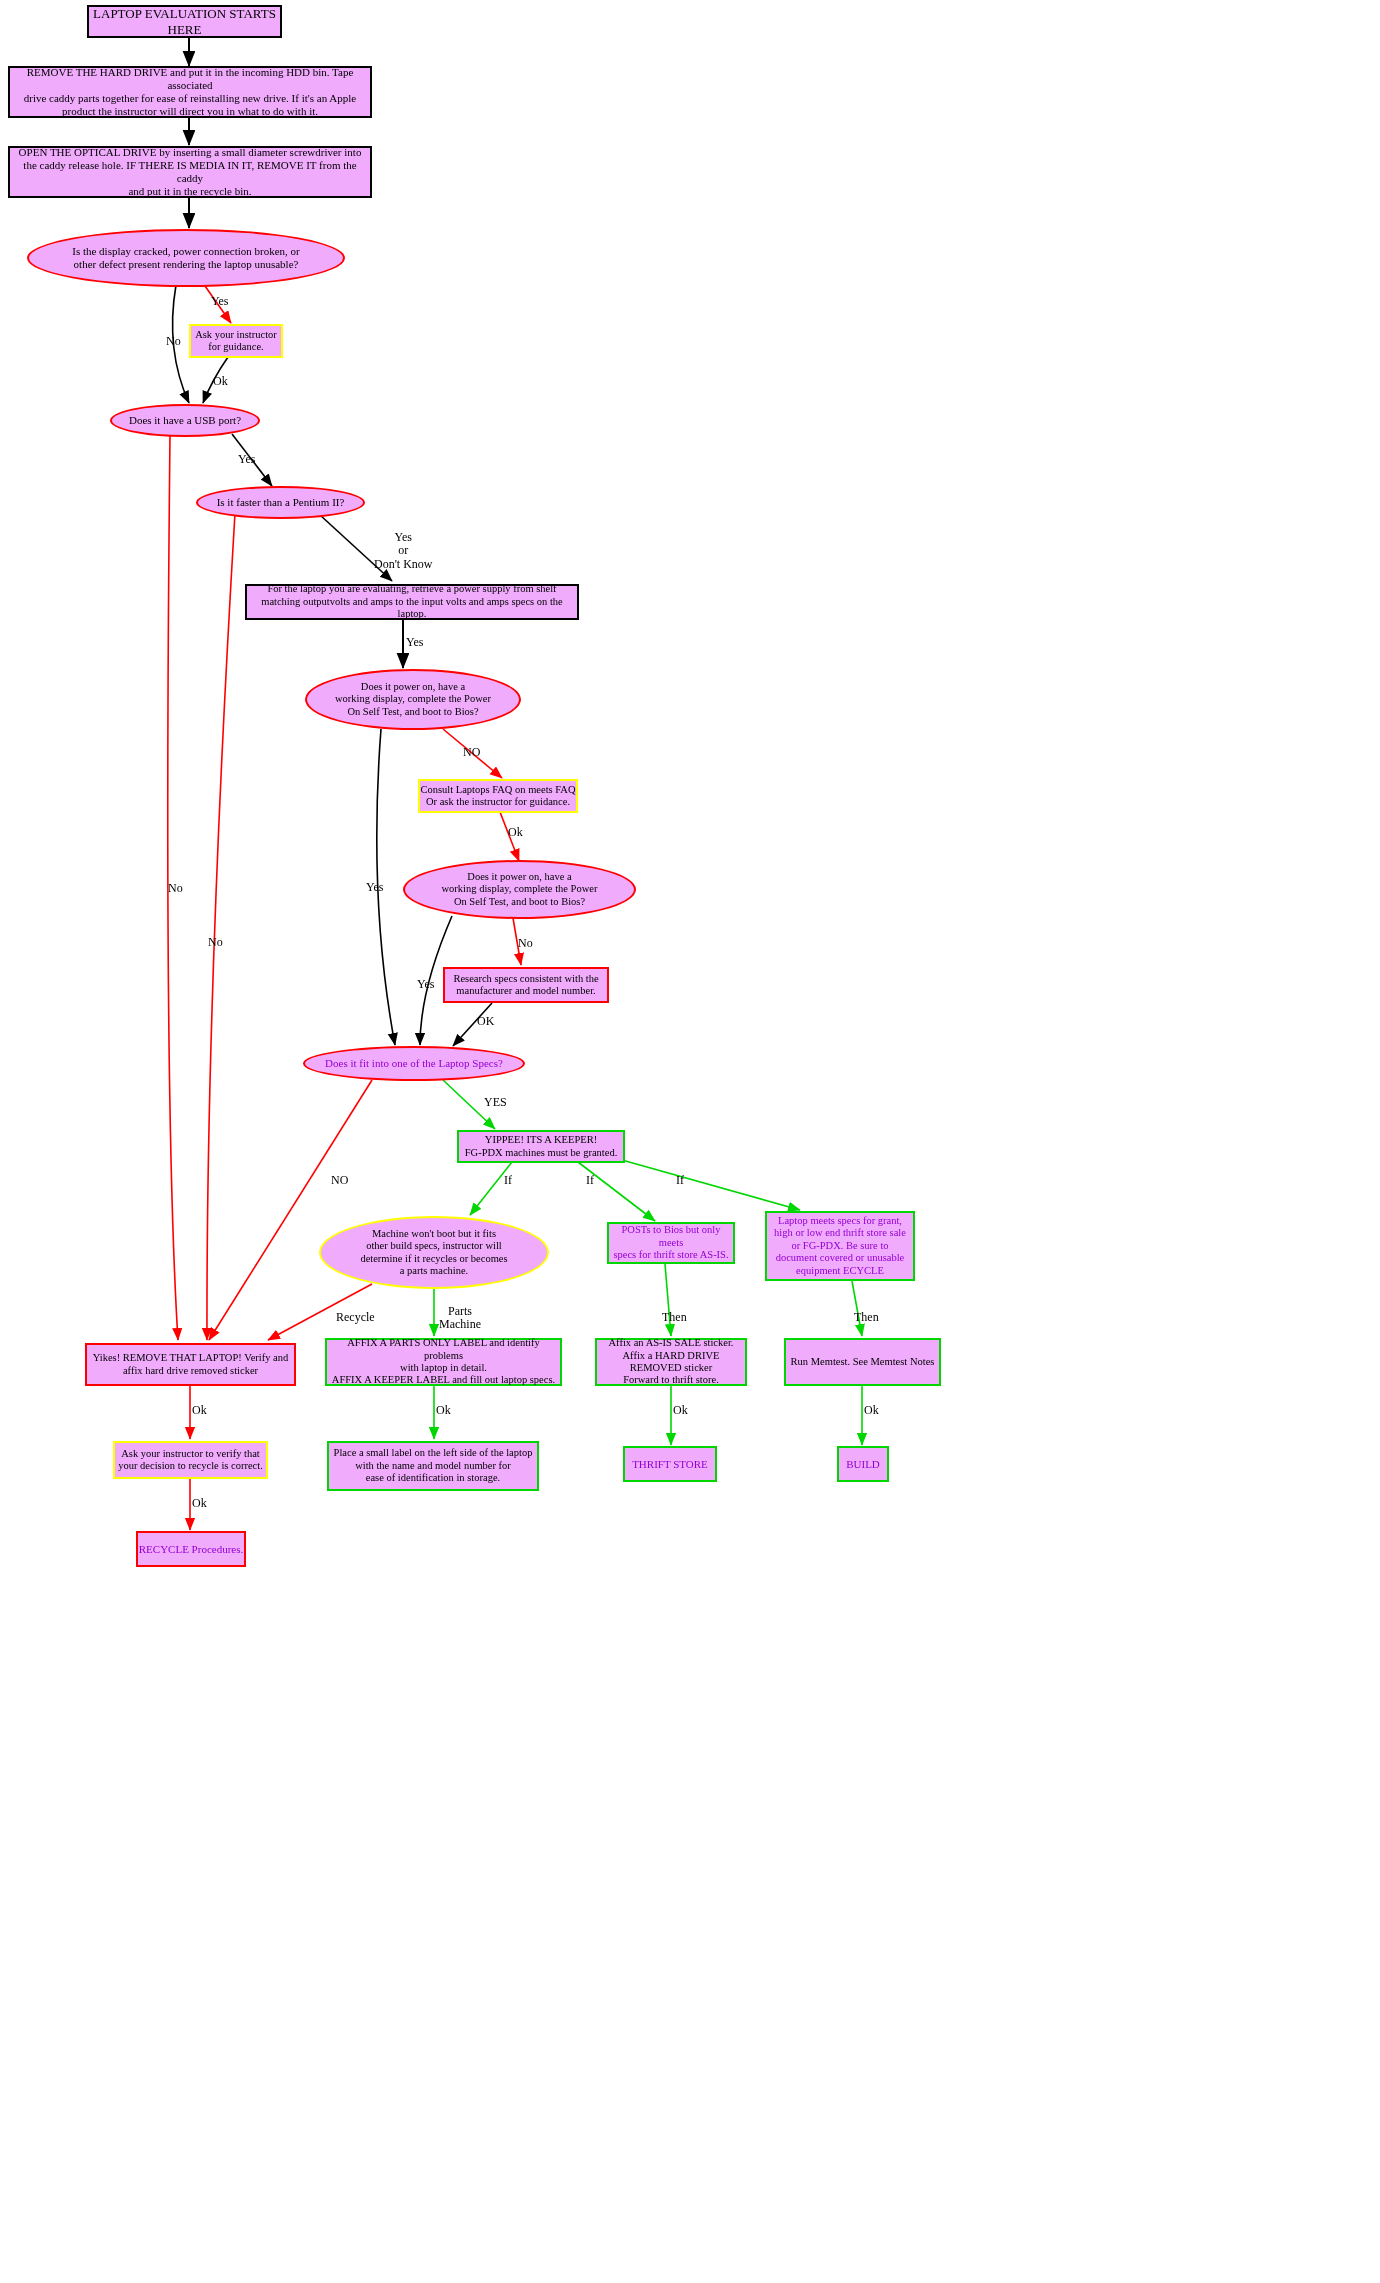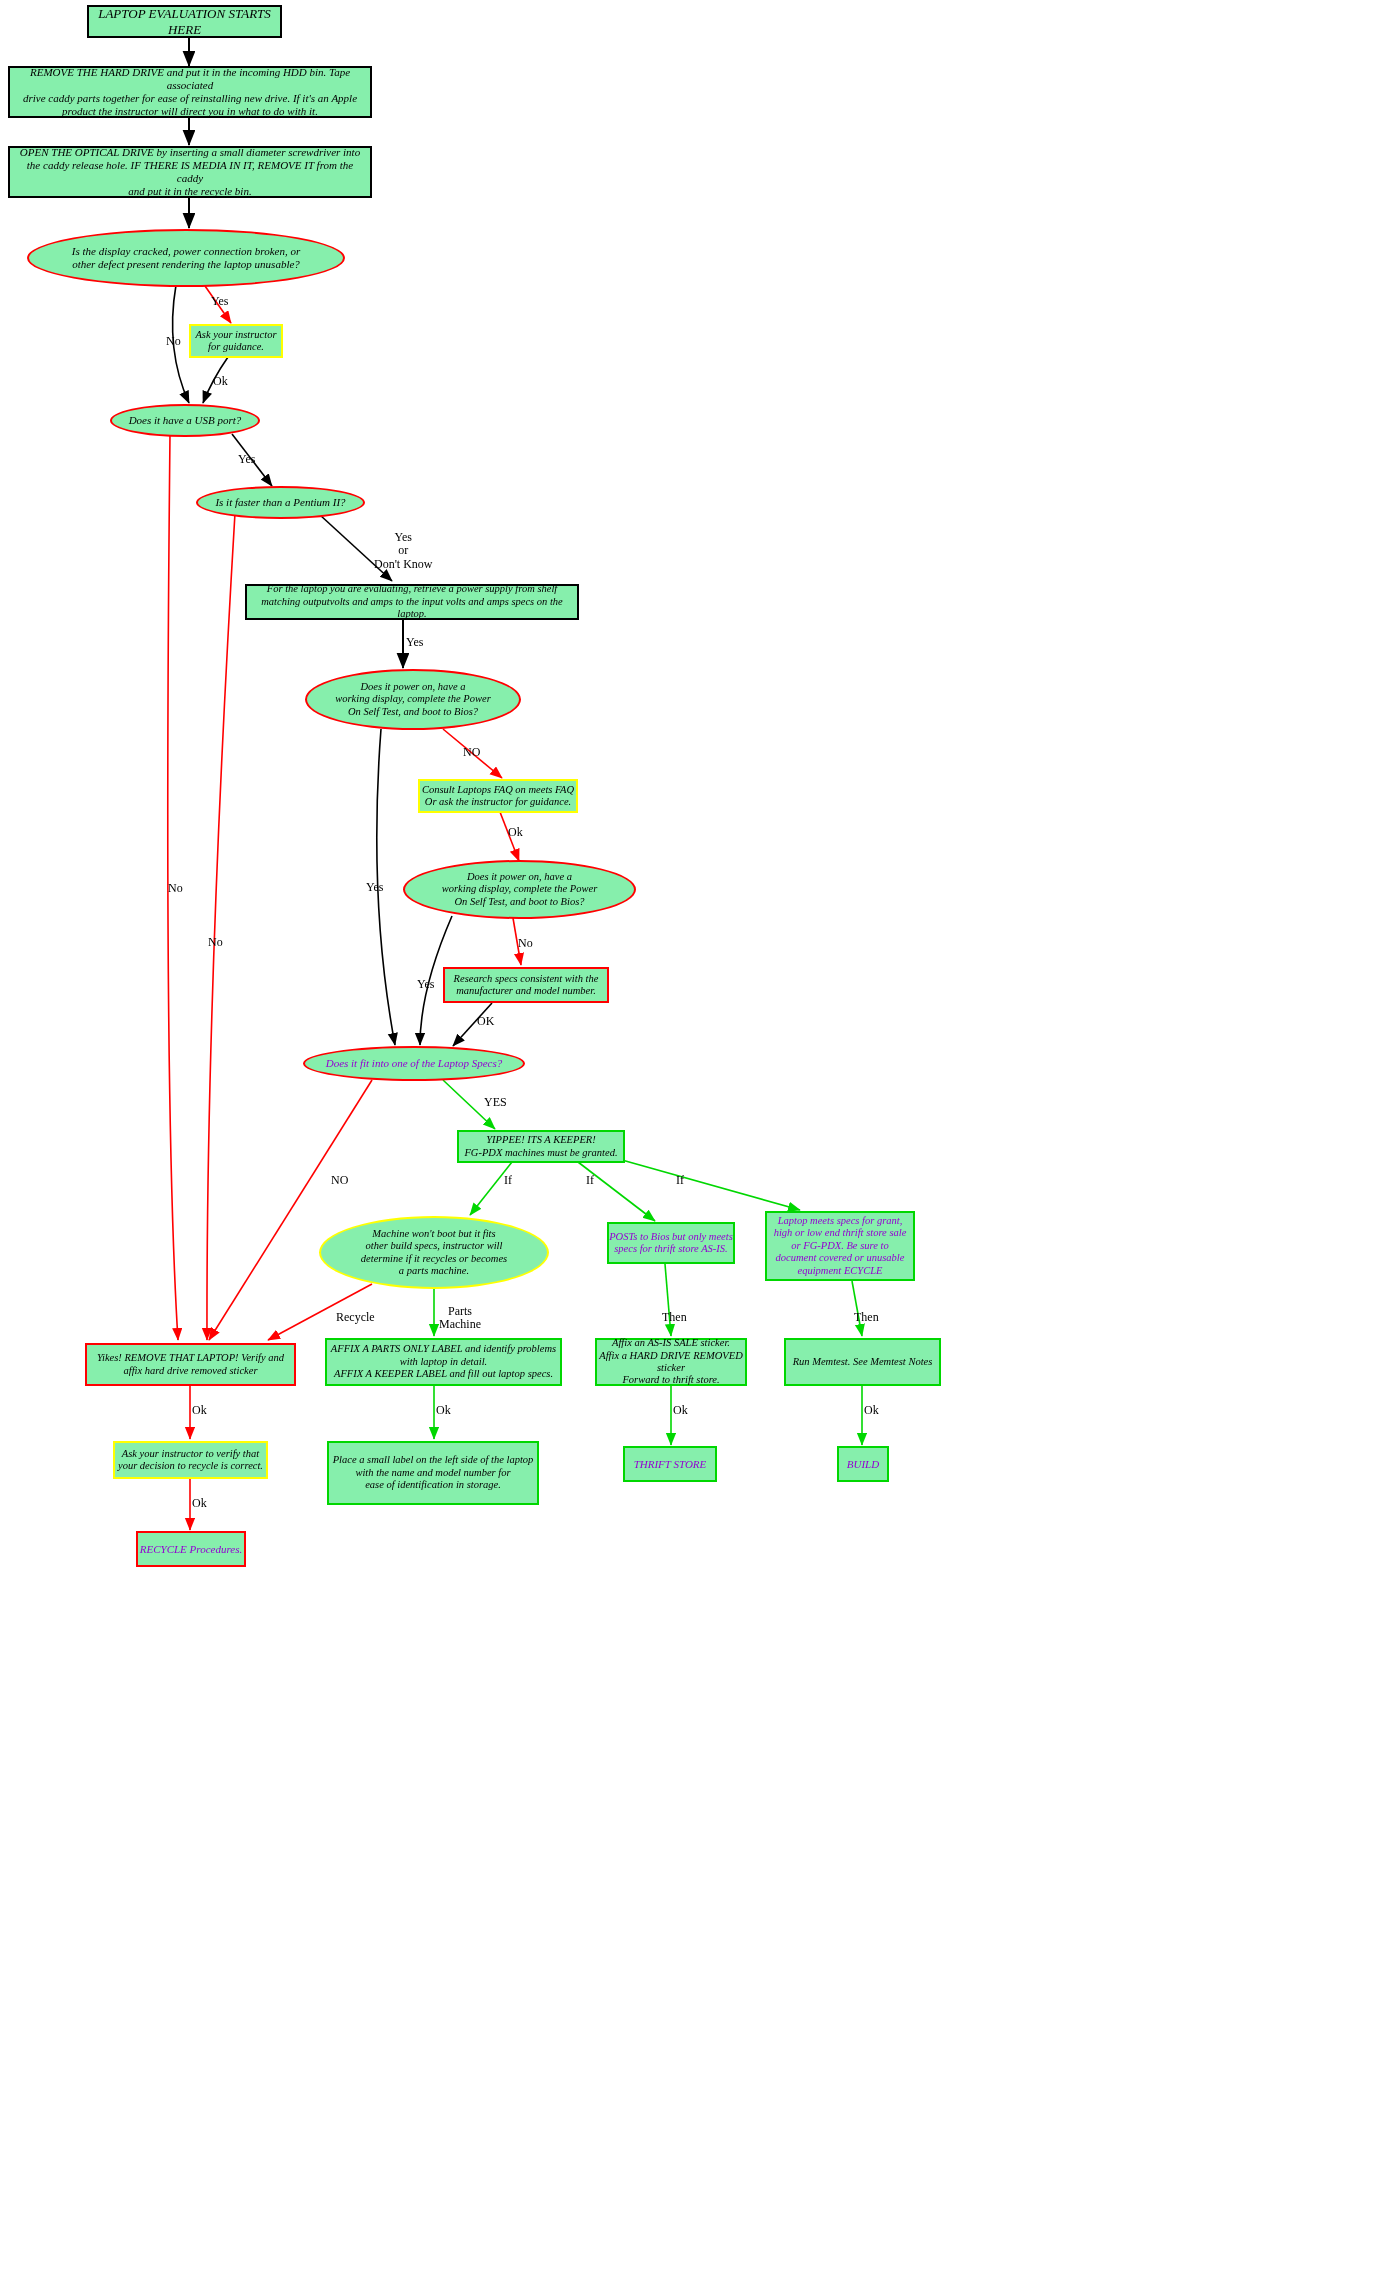--- a/index.html
+++ b/index.html
@@ -27,23 +27,22 @@
     pointer-events: none;
   }
   .node {
     position: absolute;
     box-sizing: border-box;
     display: flex;
     align-items: center;
     justify-content: center;
     text-align: center;
     line-height: 1.18;
-    background: #86efac;
+    background: #f0abfc;
     z-index: 3;
-    font-style: italic;
   }
   .node .txt {
     display: block;
     width: 100%;
     white-space: pre-line;
   }
   
   .box {
     border-style: solid;
   }
@@ -264,21 +263,21 @@
 
   <div class="node box green" style="left:784px; top:1338px; width:157px; height:48px; font-size:10.5px;">
     <span class="txt">Run Memtest. See Memtest Notes</span>
   </div>
 
   <div class="node box yellow" style="left:113px; top:1441px; width:155px; height:38px; font-size:10.5px;">
     <span class="txt">Ask your instructor to verify that
 your decision to recycle is correct.</span>
   </div>
 
-  <div class="node box green" style="left:327px; top:1441px; width:212px; height:64px; font-size:10.5px;">
+  <div class="node box green" style="left:327px; top:1441px; width:212px; height:50px; font-size:10.5px;">
     <span class="txt">Place a small label on the left side of the laptop
 with the name and model number for
 ease of identification in storage.</span>
   </div>
 
   <div class="node box green purpletext" style="left:623px; top:1446px; width:94px; height:36px; font-size:11px;">
     <span class="txt">THRIFT STORE</span>
   </div>
 
   <div class="node box green purpletext" style="left:837px; top:1446px; width:52px; height:36px; font-size:11px;">

